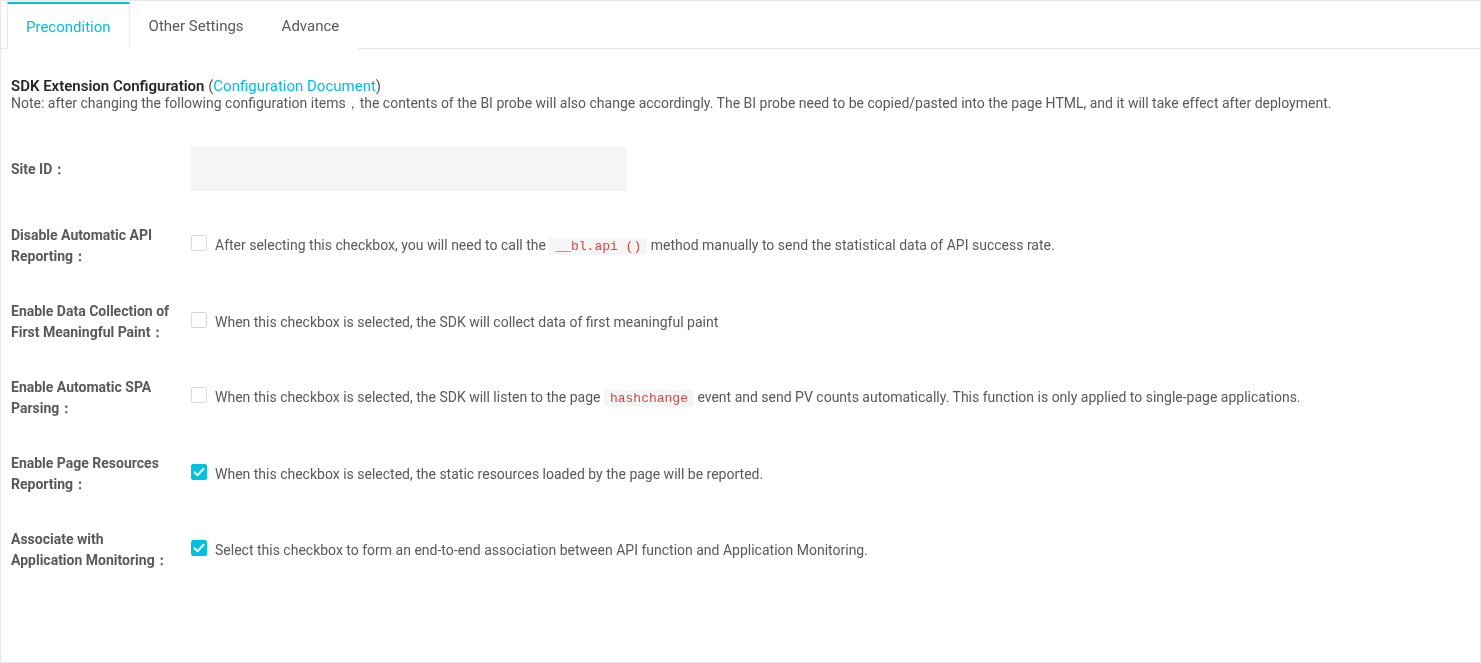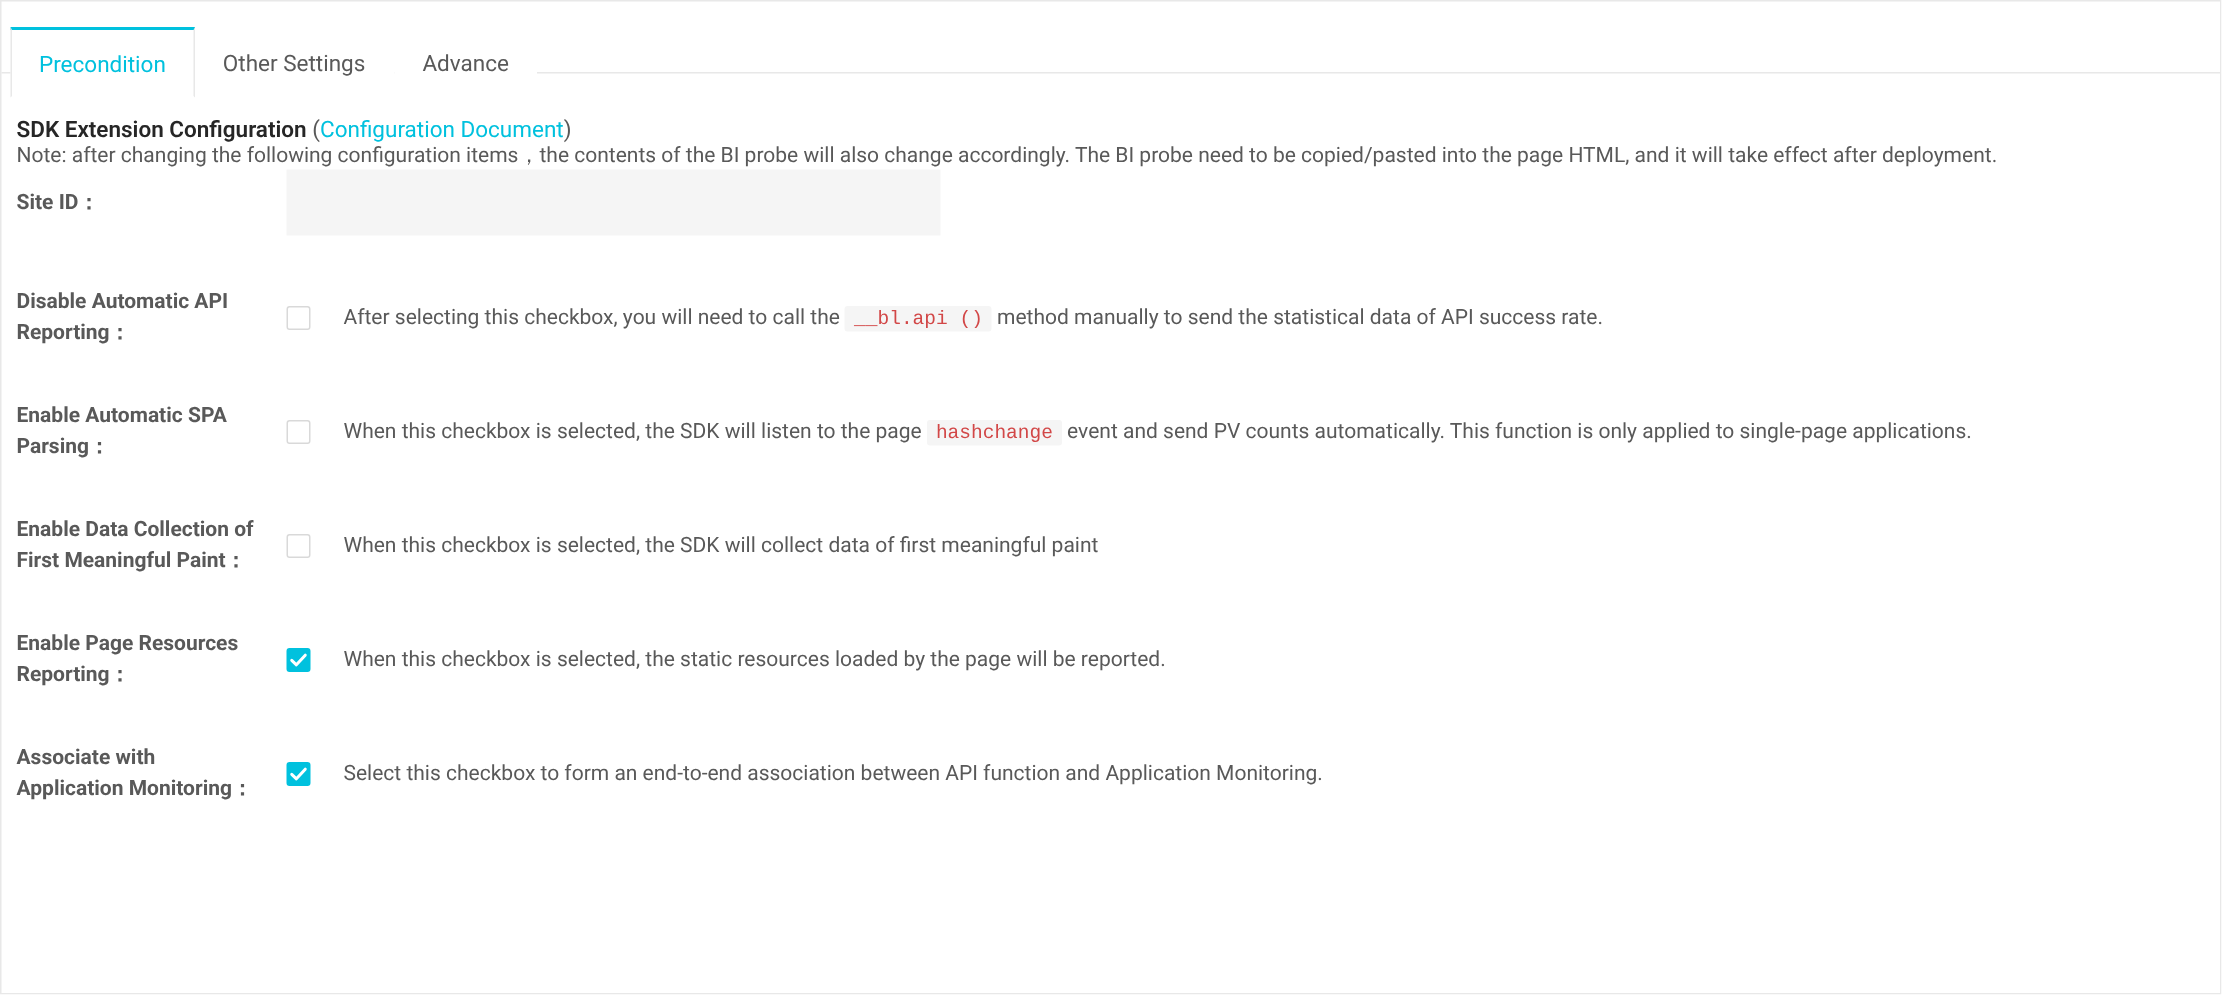--- a/index.html
+++ b/index.html
@@ -23,21 +23,21 @@
     padding-left: 6px;
   }
   .tab {
     padding: 14px 18px 12px;
     font-size: 15px;
     color: #595959;
     cursor: pointer;
     border: 1px solid transparent;
     border-bottom: none;
     position: relative;
-    top: 17px;
+    top: 1px;
     background: #fff;
   }
   .tab.active {
     color: #00c1de;
     border: 1px solid #e8e8e8;
     border-bottom: 1px solid #fff;
     border-top: 2px solid #00c1de;
   }
   .content {
     padding: 28px 10px 20px 10px;
@@ -52,41 +52,42 @@
     color: #595959;
   }
   .section-title a {
     color: #00c1de;
     text-decoration: none;
     font-weight: 400;
   }
   .note {
     font-size: 14px;
     color: #595959;
+    margin-bottom: 34px;
   }
   .form-row {
     display: flex;
     align-items: center;
     margin-bottom: 34px;
   }
   .label-col {
     width: 180px;
     min-width: 180px;
     text-align: left;
     padding-right: 14px;
     color: #595959;
     font-size: 14px;
     line-height: 1.5;
     font-weight: bold;
   }
   .value-col {
     flex: 1;
     display: flex;
-    align-items: center;
-    gap: 22px;
+    align-items: flex-start;
+    gap: 8px;
     color: #595959;
     font-size: 14px;
     line-height: 1.5;
   }
   .site-id-box {
     width: 436px;
     height: 44px;
     background: #f5f5f5;
     filter: blur(0.3px);
   }
@@ -155,38 +156,38 @@
         <span class="checkbox">
           
         </span>
         <span class="desc-text">
           <span>After selecting this checkbox, you will need to call the </span><code class="inline">__bl.api ()</code><span> method manually to send the statistical data of API success rate.</span>
         </span>
       </div>
     </div>
 
     <div class="form-row">
-      <div class="label-col">Enable Automatic SPA Parsing：</div>
+      <div class="label-col">Enable Data Collection of First Meaningful Paint：</div>
       <div class="value-col">
         <span class="checkbox">
           
         </span>
+        <span class="desc-text">When this checkbox is selected, the SDK will collect data of first meaningful paint</span>
+      </div>
+    </div>
+
+    <div class="form-row">
+      <div class="label-col">Enable Automatic SPA Parsing：</div>
+      <div class="value-col">
+        <span class="checkbox">
+          
+        </span>
         <span class="desc-text">
           <span>When this checkbox is selected, the SDK will listen to the page </span><code class="inline">hashchange</code><span> event and send PV counts automatically. This function is only applied to single-page applications.</span>
         </span>
-      </div>
-    </div>
-
-    <div class="form-row">
-      <div class="label-col">Enable Data Collection of First Meaningful Paint：</div>
-      <div class="value-col">
-        <span class="checkbox">
-          
-        </span>
-        <span class="desc-text">When this checkbox is selected, the SDK will collect data of first meaningful paint</span>
       </div>
     </div>
 
     <div class="form-row">
       <div class="label-col">Enable Page Resources Reporting：</div>
       <div class="value-col">
         <span class="checkbox checked">
           <svg viewBox="0 0 12 12">
               <path d="M1.5 6.2 L4.6 9.2 L10.5 2.8" stroke="#fff" stroke-width="2" fill="none" stroke-linecap="round" stroke-linejoin="round"></path>
             </svg>

